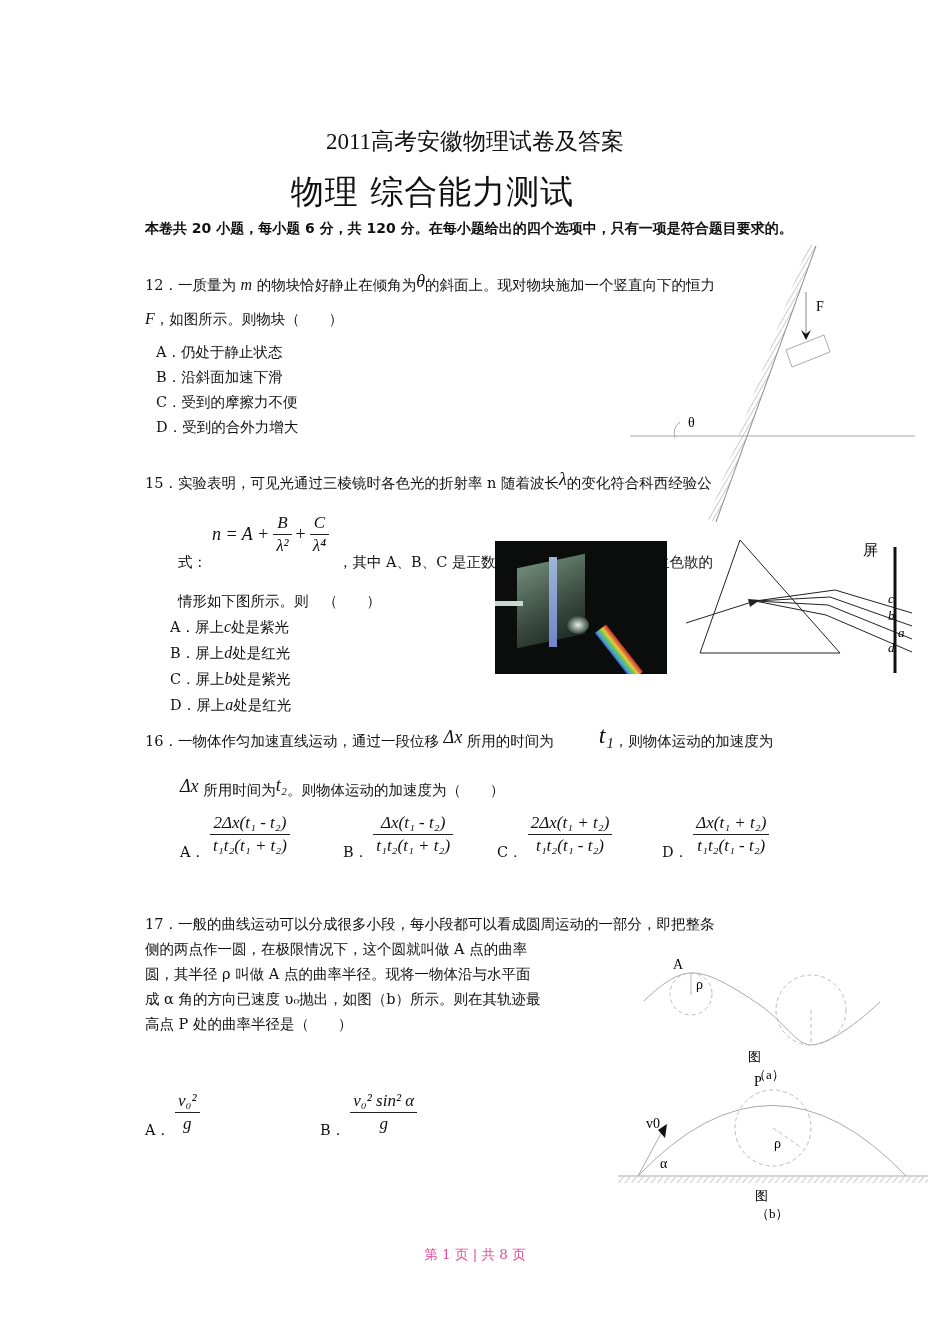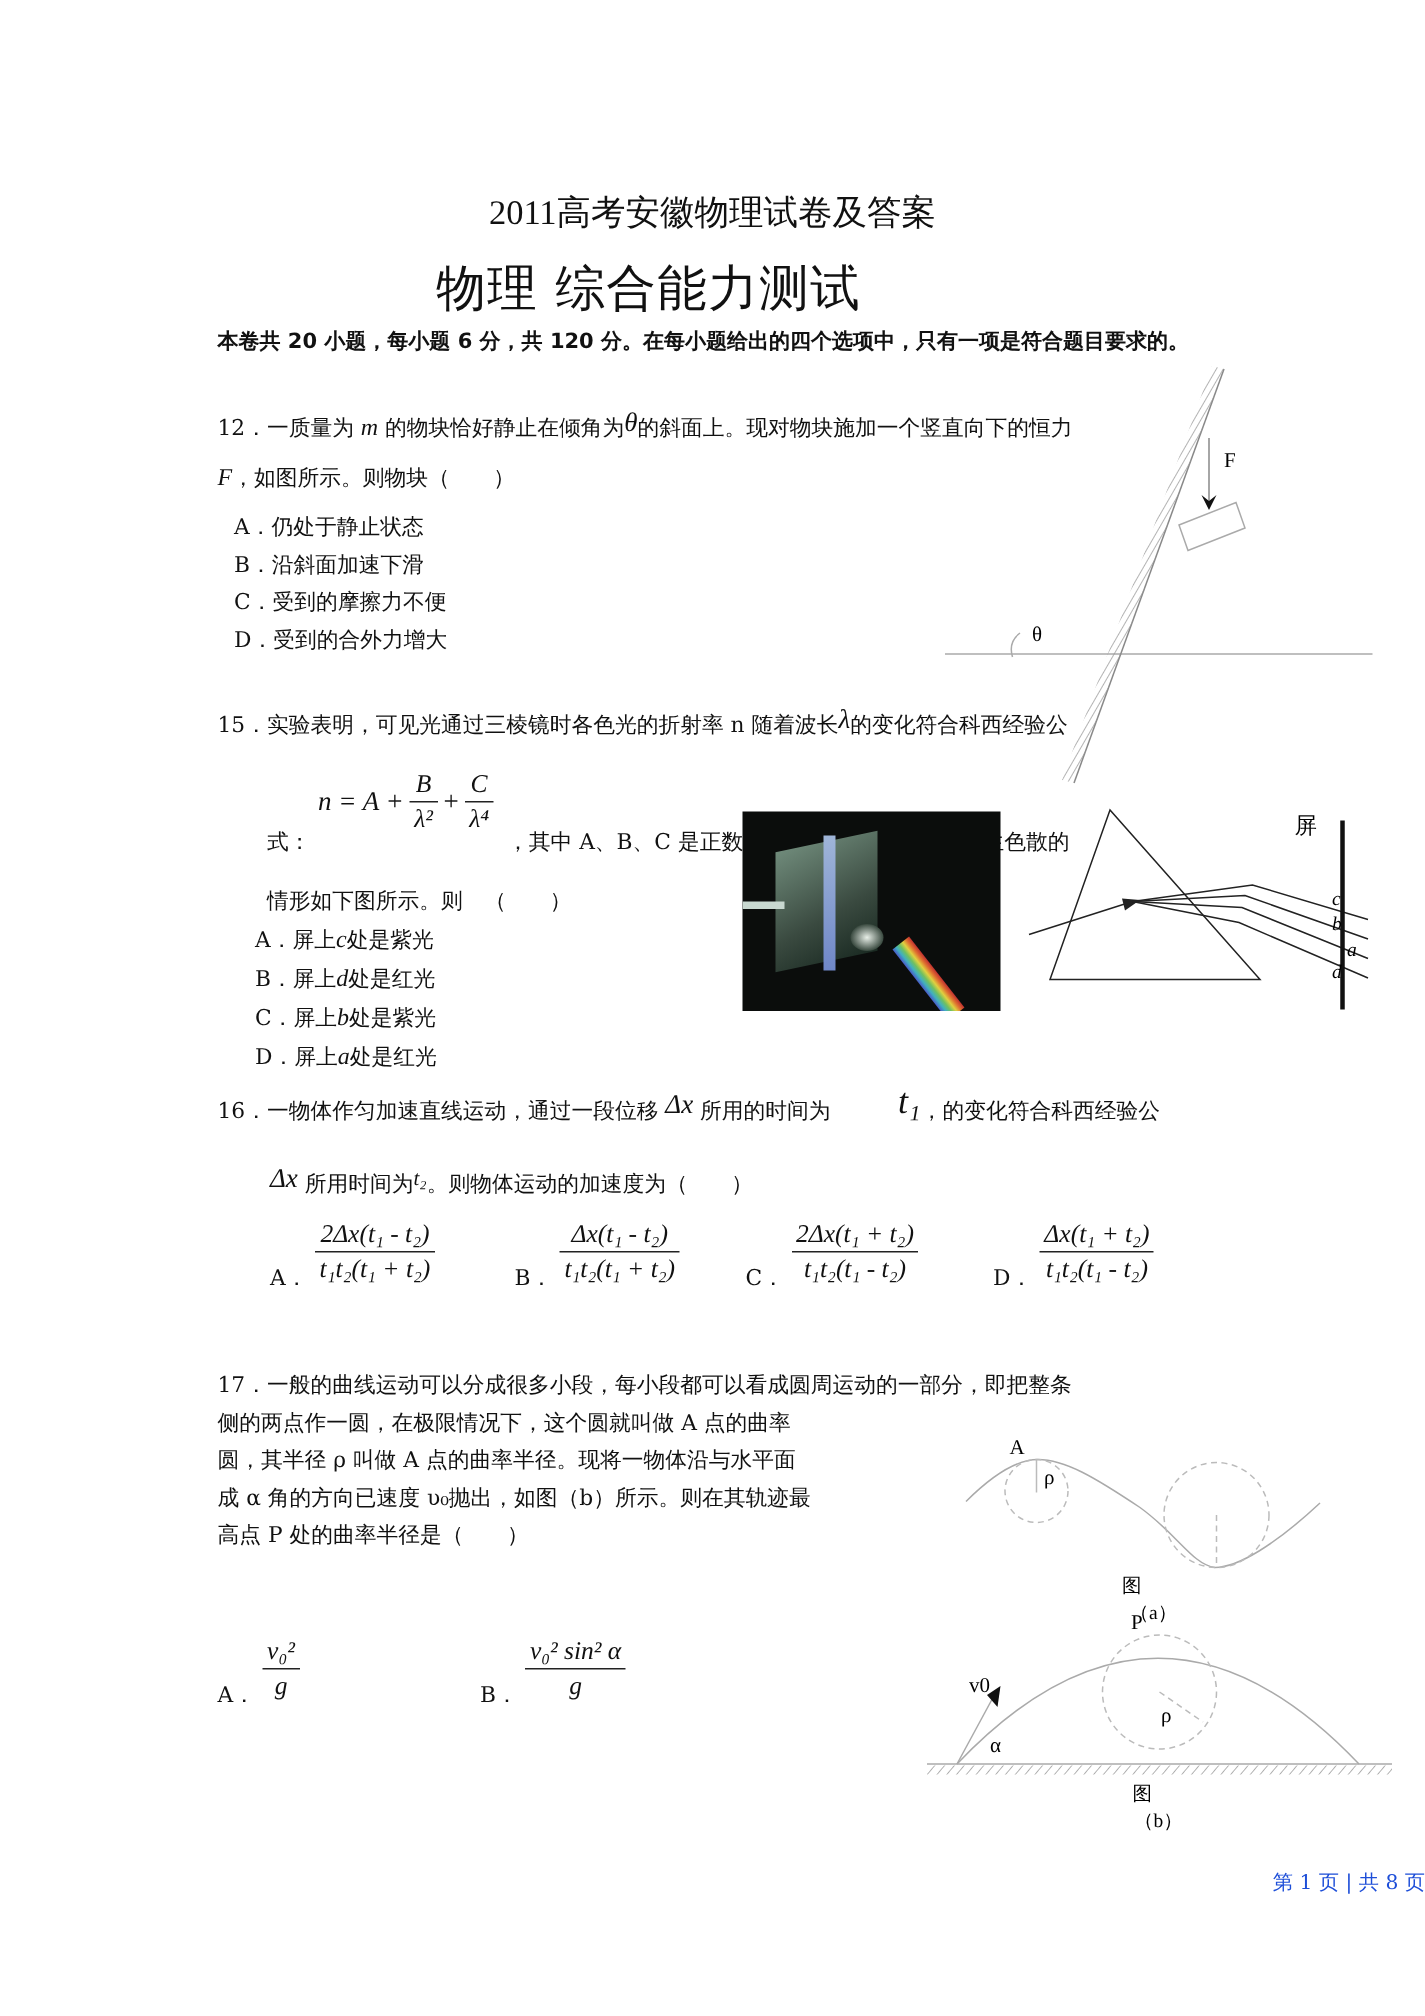--- a/index.html
+++ b/index.html
@@ -8,21 +8,21 @@
   .abs { position:absolute; }
   .title1 { left:0; width:950px; top:126px; text-align:center; font-size:23px; font-family:"Liberation Serif","DejaVu Serif",serif; }
   .title2 { left:0; width:865px; top:170px; text-align:center; font-size:33px; font-family:"DejaVu Sans","Liberation Sans",sans-serif; letter-spacing:1px; }
   .intro { left:145px; top:216px; width:670px; font-size:14px; font-weight:bold; line-height:24px; font-family:"DejaVu Sans","Liberation Sans",sans-serif; }
   .txt { font-size:14.5px; line-height:25px; white-space:nowrap; }
   .opt { font-size:14.5px; line-height:25px; white-space:nowrap; }
   i.v { font-family:"Liberation Serif","DejaVu Serif",serif; font-style:italic; font-size:16px; }
   .frac { display:inline-block; vertical-align:middle; text-align:center; font-family:"Liberation Serif","DejaVu Serif",serif; font-size:17px; }
   .frac .num { display:block; padding:0 3px; border-bottom:1px solid #222; line-height:22px; }
   .frac .den { display:block; padding:0 3px; line-height:22px; }
-  .footer { left:0; width:950px; top:1246px; text-align:right; font-size:13.5px; color:#1d4ed8; }
+  .footer { left:0; width:950px; top:1246px; text-align:center; font-size:13.5px; color:#ec4899; }
   svg text { font-family:"Liberation Serif","DejaVu Serif",serif; }
 </style>
 </head>
 <body>
 
 <div class="abs title1">2011高考安徽物理试卷及答案</div>
 <div class="abs title2">物理  综合能力测试</div>
 <div class="abs intro">本卷共 20 小题，每小题 6 分，共 120 分。在每小题给出的四个选项中，只有一项是符合题目要求的。</div>
 
 <div class="abs txt" style="left:145px; top:269px;">
@@ -92,24 +92,24 @@
   <polyline points="75,66 146,80 232,117" fill="none" stroke="#222"></polyline>
   <line x1="215" y1="12" x2="215" y2="138" stroke="#111" stroke-width="3"></line>
   <text x="183" y="20" font-size="15" font-family="DejaVu Sans, sans-serif">屏</text>
   <text x="208" y="68" font-size="13" font-style="italic">c</text>
   <text x="208" y="85" font-size="13" font-style="italic">b</text>
   <text x="218" y="102" font-size="13" font-style="italic">a</text>
   <text x="208" y="117" font-size="13" font-style="italic">d</text>
 </svg>
 
 <div class="abs txt" style="left:145px; top:723px;">
-  <span>16．</span><span>一物体作匀加速直线运动，通过一段位移</span> <i class="v" style="font-size:18px;vertical-align:3px;">Δx</i> <span>所用的时间为</span><i class="v" style="font-size:24px;vertical-align:3px;margin-left:45px;">t₁</i><span>，的变化符合科西经验公</span>
+  <span>16．</span><span>一物体作匀加速直线运动，通过一段位移</span> <i class="v" style="font-size:18px;vertical-align:3px;">Δx</i> <span>所用的时间为</span><i class="v" style="font-size:24px;vertical-align:3px;margin-left:45px;">t₁</i><span>，则物体运动的加速度为</span>
 </div>
 <div class="abs txt" style="left:180px; top:773px;">
-  <i class="v" style="font-size:18px;vertical-align:3px;">Δx</i> <span>所用时间为</span><i class="v" style="font-size:14px;vertical-align:4px;">t₂</i><span>。则物体运动的加速度为（　　）</span>
+  <i class="v" style="font-size:18px;vertical-align:3px;">Δx</i> <span>所用时间为</span><i class="v" style="font-size:18px;vertical-align:4px;">t₂</i><span>。则物体运动的加速度为（　　）</span>
 </div>
 <div class="abs" style="left:180px; top:812px;">
   <span class="opt" style="vertical-align:-18px;">A．</span>
   <span class="frac" style="font-style:italic;"><span class="num">2Δx(t₁ - t₂)</span><span class="den">t₁t₂(t₁ + t₂)</span></span>
 </div>
 <div class="abs" style="left:343px; top:812px;">
   <span class="opt" style="vertical-align:-18px;">B．</span>
   <span class="frac" style="font-style:italic;"><span class="num">Δx(t₁ - t₂)</span><span class="den">t₁t₂(t₁ + t₂)</span></span>
 </div>
 <div class="abs" style="left:497px; top:812px;">

